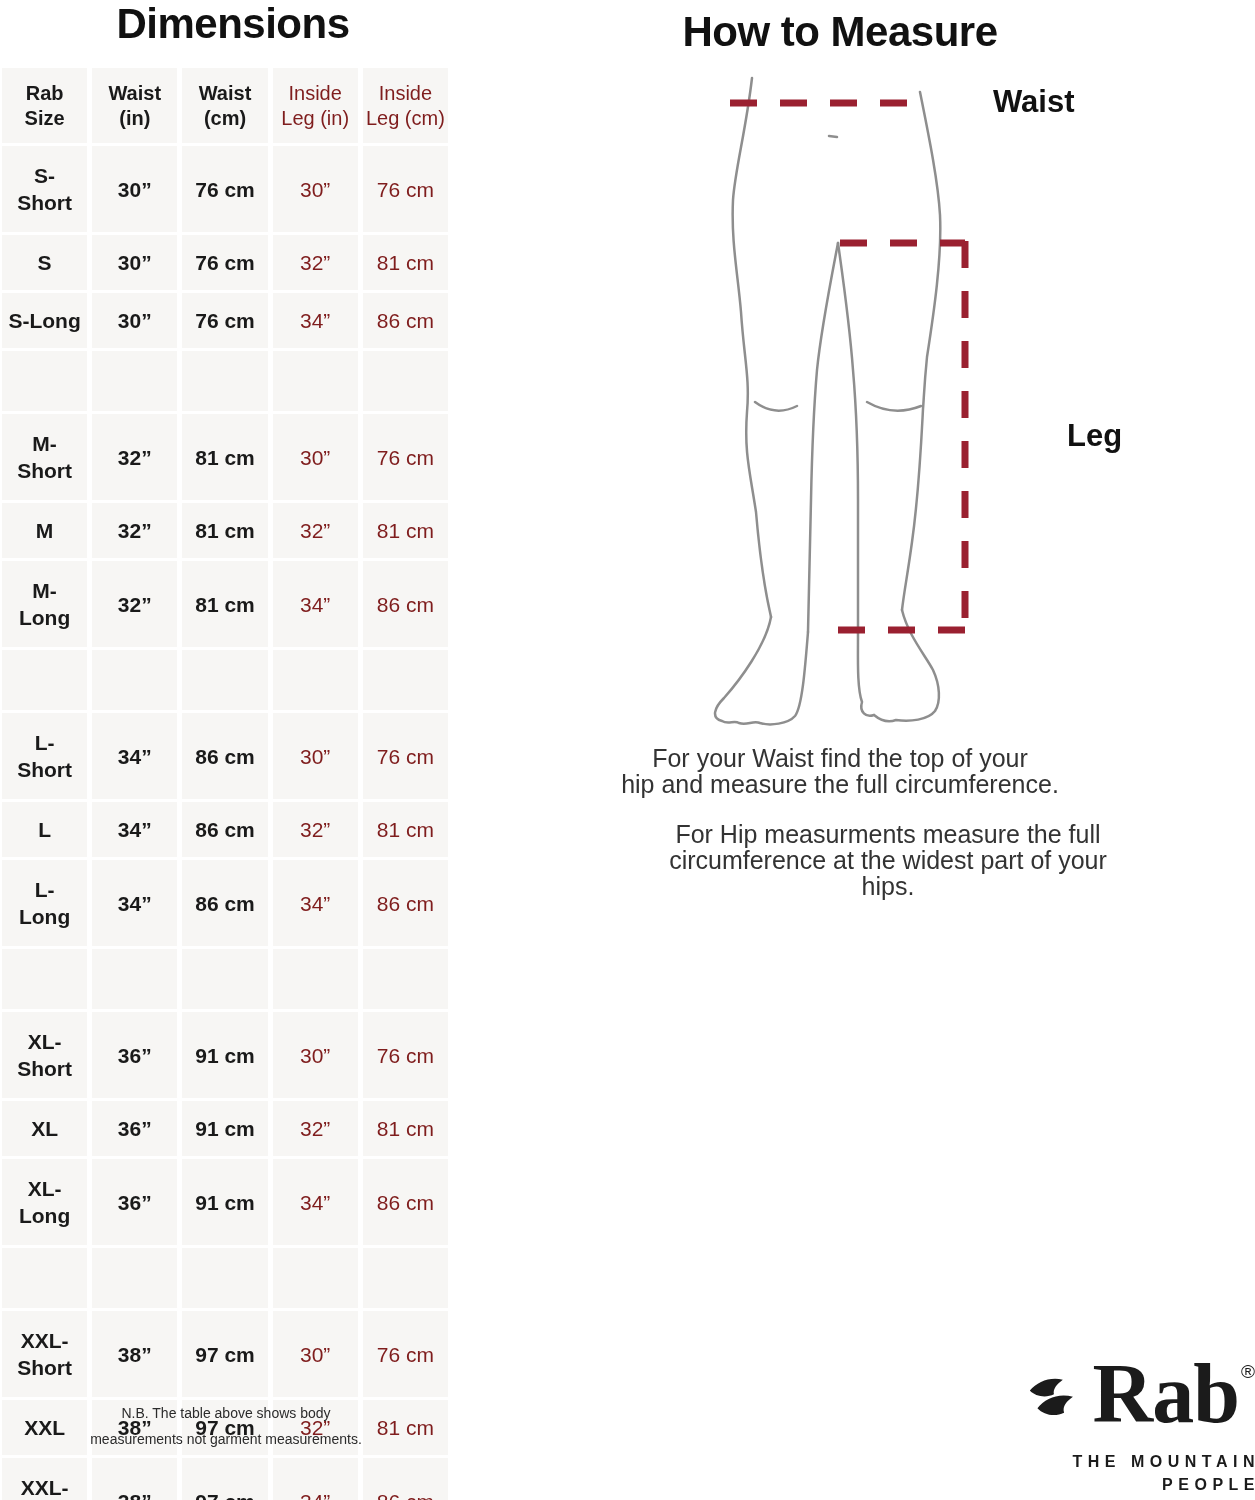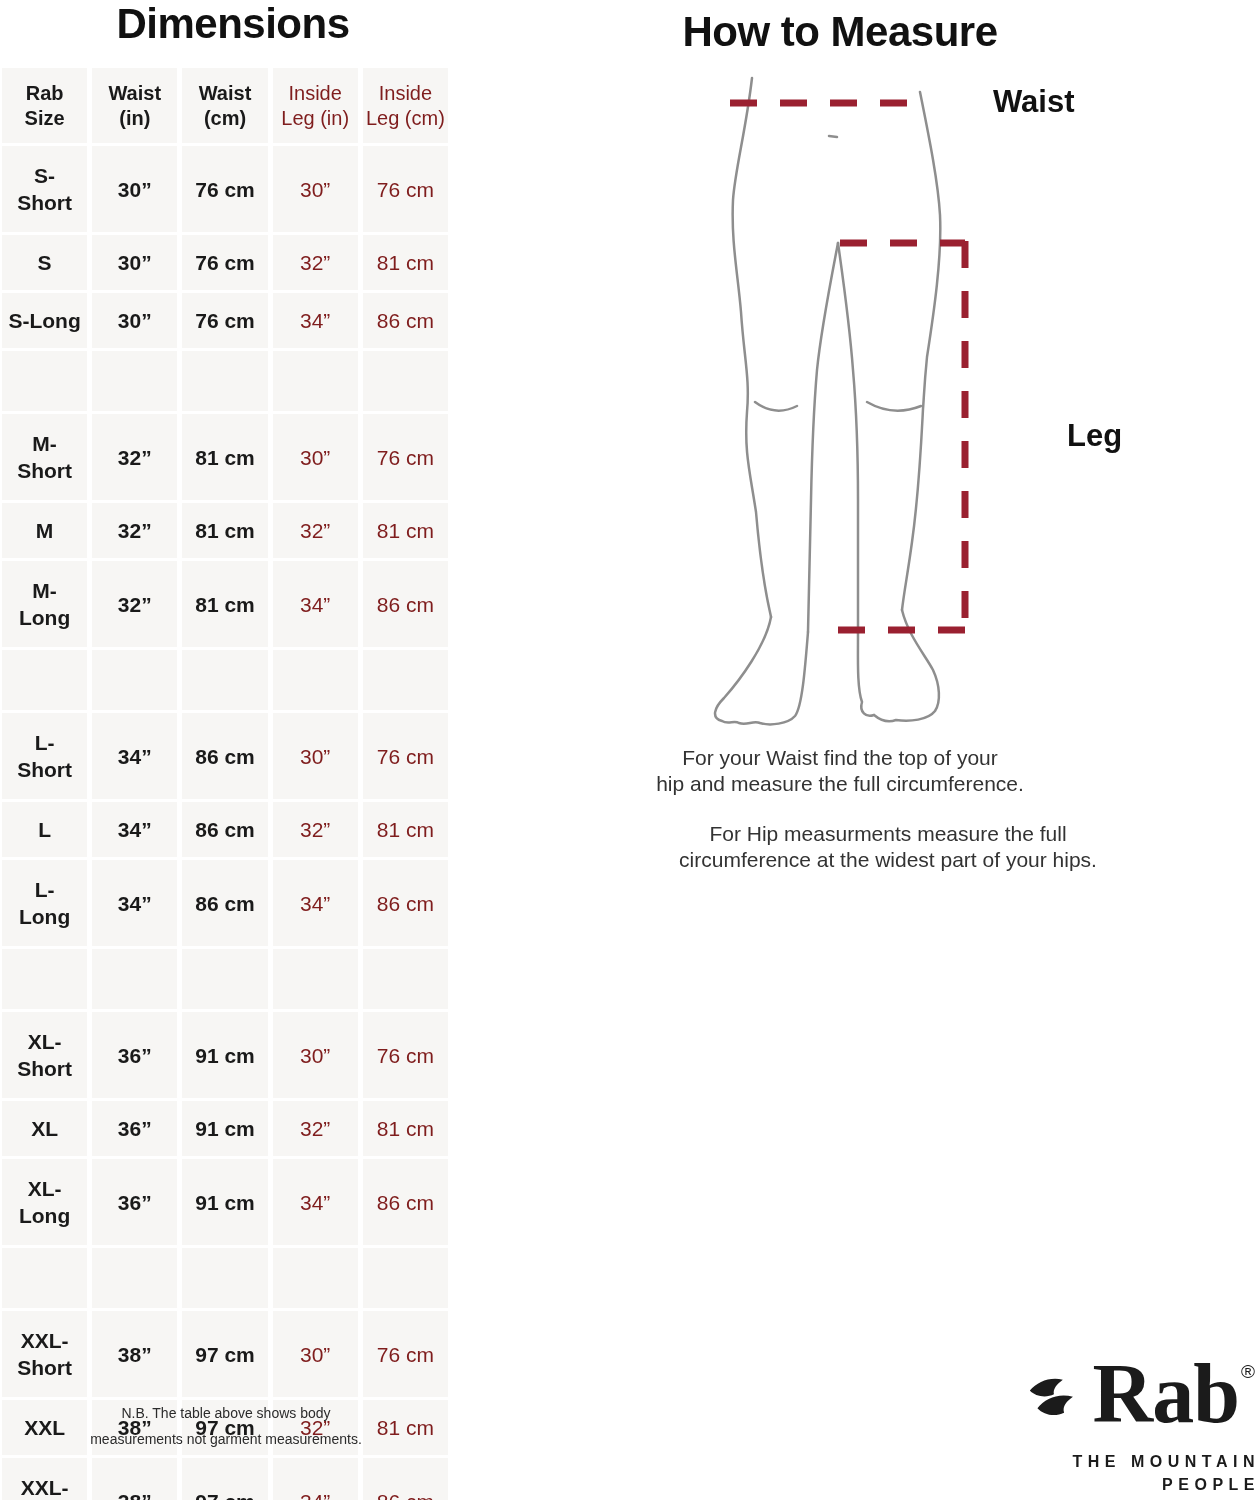--- a/index.html
+++ b/index.html
@@ -25,21 +25,21 @@
   .tcell.r{font-weight:normal;color:#7f1d1d;text-align:center;}
 
   .note{position:absolute;left:0;top:1400px;width:452px;text-align:center;
     font-size:14px;line-height:26px;color:#2b2b2b;white-space:pre-line;}
 
   
   .legs-svg{position:absolute;left:700px;top:70px;width:400px;height:660px;}
   .measure-label{position:absolute;font-size:31px;font-weight:bold;color:#111;}
   #waist-label{left:993px;top:84px;}
   #leg-label{left:1023px;top:418px;margin-left:44px;}
-  .para{position:absolute;left:610px;width:460px;text-align:center;font-size:21px;
+  .para{position:absolute;left:610px;width:460px;text-align:center;font-size:25px;
     line-height:26px;color:#333;white-space:pre-line;}
   #para-waist{top:745px;}
   #para-hip{top:821px;margin-left:48px;}
 
   
   .logo{position:absolute;left:1010px;top:1352px;width:245px;text-align:right;color:#1b1b1b;}
   .logo-row{display:flex;align-items:flex-start;justify-content:flex-end;}
   .logo-mark{width:64px;height:52px;margin-top:22px;margin-right:2px;}
   .logo-word{font-family:"Liberation Serif", serif;font-weight:bold;font-size:84px;
     line-height:84px;letter-spacing:-1px;}

